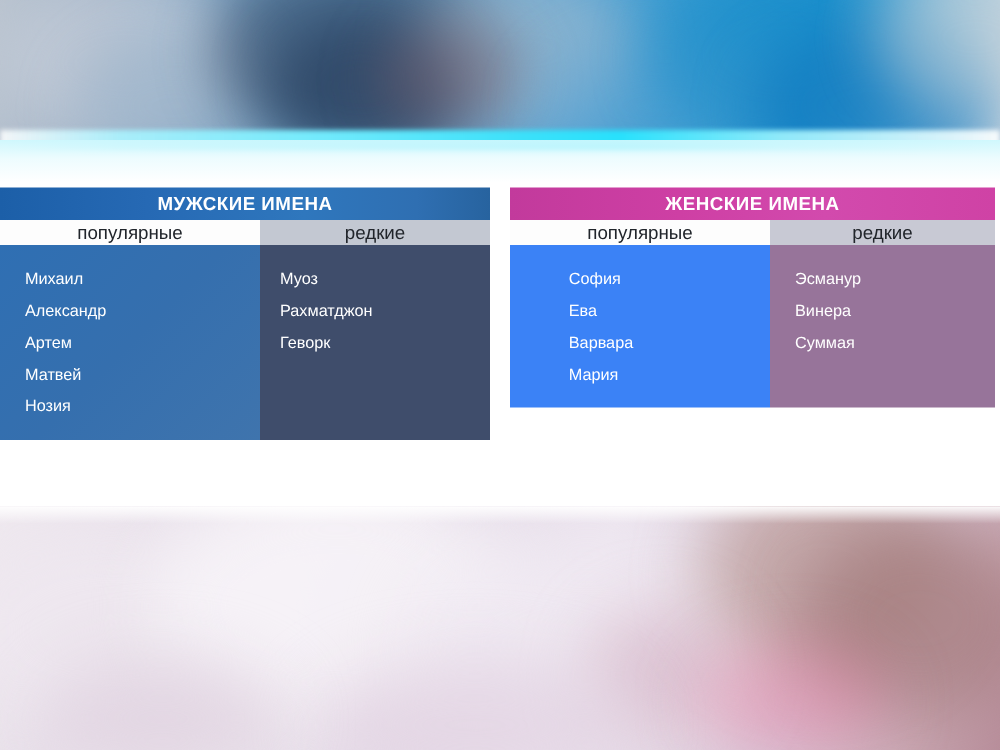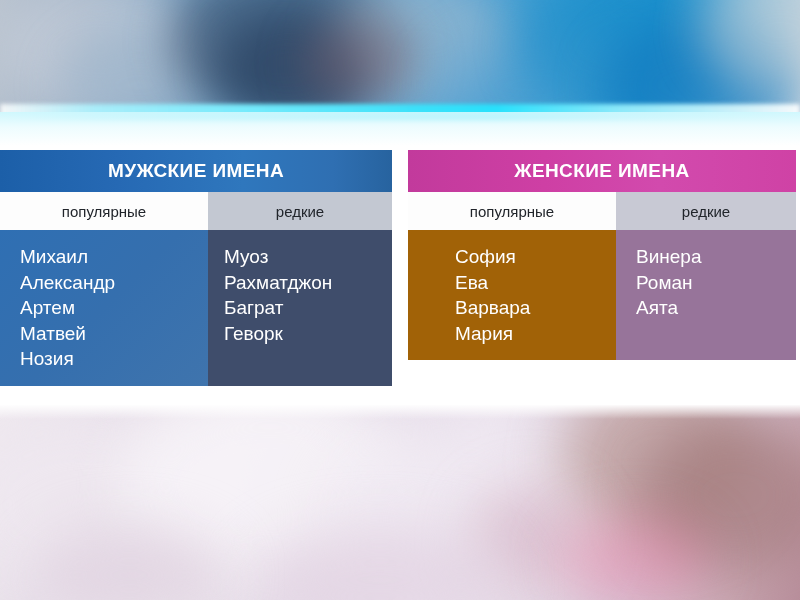--- a/index.html
+++ b/index.html
@@ -98,62 +98,62 @@
     position: absolute; left: 0; top: 0; width: 800px; height: 14px;
     background: linear-gradient(180deg, rgba(255,255,255,.95), rgba(255,255,255,0));
   }
 
   
   .panel { position: absolute; top: 150px; }
   .panel-male   { left: 0px;   width: 392px; }
   .panel-female { left: 408px; width: 388px; }
 
   .panel-header {
-    height: 42px;
+    height: 26px;
     display: flex;
     align-items: center;
     justify-content: center;
     color: #ffffff;
-    font-size: 19px;
+    font-size: 15px;
     font-weight: bold;
     letter-spacing: .4px;
   }
   .panel-male .panel-header {
     background: linear-gradient(90deg, #1c5fa8 0%, #2669b4 30%, #2f77bd 62%, #2f6fb2 85%, #27639f 100%);
   }
   .panel-female .panel-header {
     background: linear-gradient(90deg, #c23a9c 0%, #ce3fa4 35%, #d24aad 65%, #cf42a5 100%);
   }
 
-  .sub-row { display: flex; height: 38px; }
+  .sub-row { display: flex; height: 20px; }
   .sub-cell {
     display: flex;
     align-items: center;
     justify-content: center;
     font-size: 15px;
     color: #21252b;
   }
   .sub-popular { background: #fdfdfd; }
   .sub-rare    { background: #c3c8d2; }
   .panel-female .sub-rare { background: #c8c9d4; }
 
   .body-row { display: flex; }
   .names-col {
     padding: 14px 0 14px 20px;
     box-sizing: border-box;
   }
   .names-col .name {
     color: #ffffff;
-    font-size: 19px;
+    font-size: 13px;
     line-height: 25.5px;
     white-space: nowrap;
   }
   .panel-male .col-popular { background: linear-gradient(135deg, #2f6fb3 0%, #356fae 50%, #3f74ad 100%); }
   .panel-male .col-rare    { background: #3f4d6b; padding-left: 16px; }
-  .panel-female .col-popular { background: #a16207; padding-left: 47px; }
+  .panel-female .col-popular { background: #3b82f6; padding-left: 47px; }
   .panel-female .col-rare    { background: #97749a; }
 
   
   .panel-male   .w-pop  { width: 208px; }
   .panel-male   .w-rare { width: 184px; }
   .panel-female .w-pop  { width: 208px; }
   .panel-female .w-rare { width: 180px; }
 </style>
 </head>
 <body>
@@ -185,43 +185,42 @@
     <div class="names-col col-popular w-pop">
       <div class="name">Михаил</div>
       <div class="name">Александр</div>
       <div class="name">Артем</div>
       <div class="name">Матвей</div>
       <div class="name">Нозия</div>
     </div>
     <div class="names-col col-rare w-rare">
       <div class="name">Муоз</div>
       <div class="name">Рахматджон</div>
-      <div class="name">Баграт</div>
       <div class="name">Геворк</div>
     </div>
   </div>
 </div>
 
 <div class="panel panel-female">
   <div class="panel-header">ЖЕНСКИЕ ИМЕНА</div>
   <div class="sub-row">
     <div class="sub-cell sub-popular w-pop">популярные</div>
     <div class="sub-cell sub-rare w-rare">редкие</div>
   </div>
   <div class="body-row">
     <div class="names-col col-popular w-pop">
       <div class="name">София</div>
       <div class="name">Ева</div>
       <div class="name">Варвара</div>
       <div class="name">Мария</div>
     </div>
     <div class="names-col col-rare w-rare">
+      <div class="name">Эсманур</div>
       <div class="name">Винера</div>
-      <div class="name">Роман</div>
-      <div class="name">Аята</div>
+      <div class="name">Суммая</div>
     </div>
   </div>
 </div>
 
 <div class="photo-bottom">
   <div class="blob pb1"></div>
   <div class="blob pb2"></div>
   <div class="blob pb3"></div>
   <div class="blob pb4"></div>
   <div class="blob pb5"></div>

